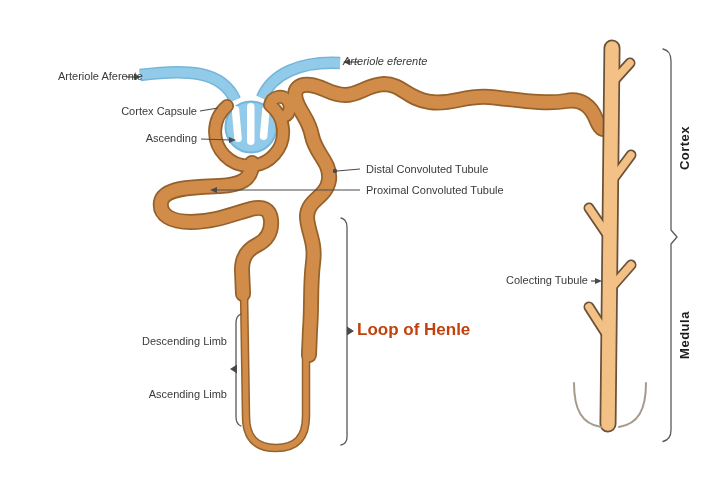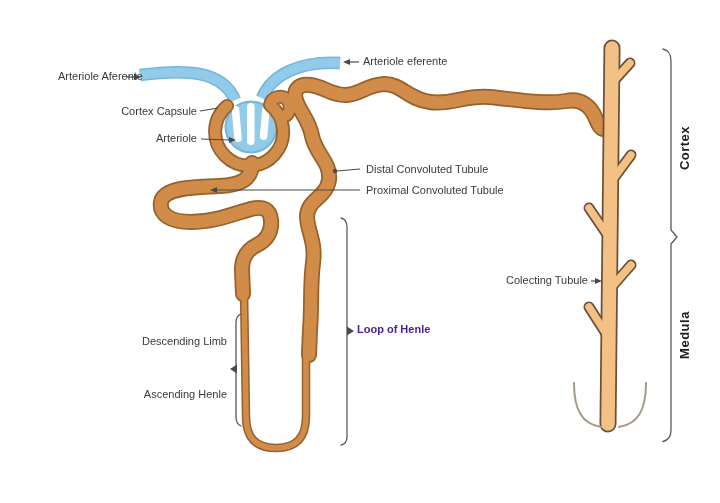--- a/index.html
+++ b/index.html
@@ -1,21 +1,21 @@
 <!DOCTYPE html>
 <html><head>
 <meta charset="utf-8">
 <style>
   html,body{margin:0;padding:0;background:#ffffff;}
   .stage{position:relative;width:720px;height:503px;background:#ffffff;overflow:hidden;
          font-family:"Liberation Sans", sans-serif;}
   .stage svg{position:absolute;left:0;top:0;}
   .lbl{position:absolute;font-size:11px;color:#3a3a3a;white-space:nowrap;line-height:13px;}
   .lbl.r{text-align:right;}
-  .lbl.bold{font-weight:bold;color:#4c1d95;font-size:11px;}
+  .lbl.bold{font-weight:bold;color:#c2410c;font-size:17px;}
   .vlabel{position:absolute;width:80px;height:16px;text-align:center;font-weight:bold;
           font-size:13px;color:#1d1d1d;letter-spacing:0.5px;white-space:nowrap;
           transform:rotate(-90deg);transform-origin:center;line-height:16px;}
   
   .tub-out{fill:none;stroke:#96622c;stroke-linecap:round;stroke-linejoin:round;}
   .tub-fill{fill:none;stroke:#d28c4a;stroke-linecap:round;stroke-linejoin:round;}
   .blue-out{fill:none;stroke:#74b6db;stroke-linecap:butt;stroke-linejoin:round;}
   .blue-fill{fill:none;stroke:#92cbe9;stroke-linecap:butt;stroke-linejoin:round;}
   .duct-out{fill:none;stroke:#6a5138;stroke-linecap:round;stroke-linejoin:round;}
   .duct-fill{fill:none;stroke:#f3c185;stroke-linecap:round;stroke-linejoin:round;}
@@ -112,24 +112,24 @@
     <g>
       <path class="brk" d="M 341,218 C 345,219 347,222 347,227 L 347,437 C 347,442 345,444 341,445"></path>
       <polygon class="ann-f" points="354,331 347,326.5 347,335.5"></polygon>
     </g>
     <g>
       <path class="brk" d="M 663,49 C 669,50.5 671,54 671,61 L 671,230 L 677,237 L 671,244 L 671,430 C 671,436.5 669,440 663,441.5"></path>
     </g>
   </svg>
 
   <div class="lbl r" style="right:577px;top:70px;">Arteriole Aferente</div>
-  <div class="lbl" style="left:363px;top:55px;">Arteriole eferente</div>
+  <div class="lbl" style="left:343px;top:55px;font-style:italic;">Arteriole eferente</div>
   <div class="lbl r" style="right:523px;top:105px;">Cortex Capsule</div>
-  <div class="lbl r" style="right:523px;top:132px;">Arteriole</div>
+  <div class="lbl r" style="right:523px;top:132px;">Ascending</div>
   <div class="lbl" style="left:366px;top:163px;">Distal Convoluted Tubule</div>
   <div class="lbl" style="left:366px;top:184px;">Proximal Convoluted Tubule</div>
   <div class="lbl r" style="right:132px;top:274px;margin-left:29px;">Colecting Tubule</div>
   <div class="lbl r" style="right:493px;top:335px;">Descending Limb</div>
-  <div class="lbl r" style="right:493px;top:388px;">Ascending Henle</div>
+  <div class="lbl r" style="right:493px;top:388px;">Ascending Limb</div>
   <div class="lbl bold" style="left:357px;top:323px;">Loop of Henle</div>
   <div class="vlabel" style="left:645px;top:140px;">Cortex</div>
   <div class="vlabel" style="left:645px;top:327px;">Medula</div>
 </div>
 
 </body></html>

